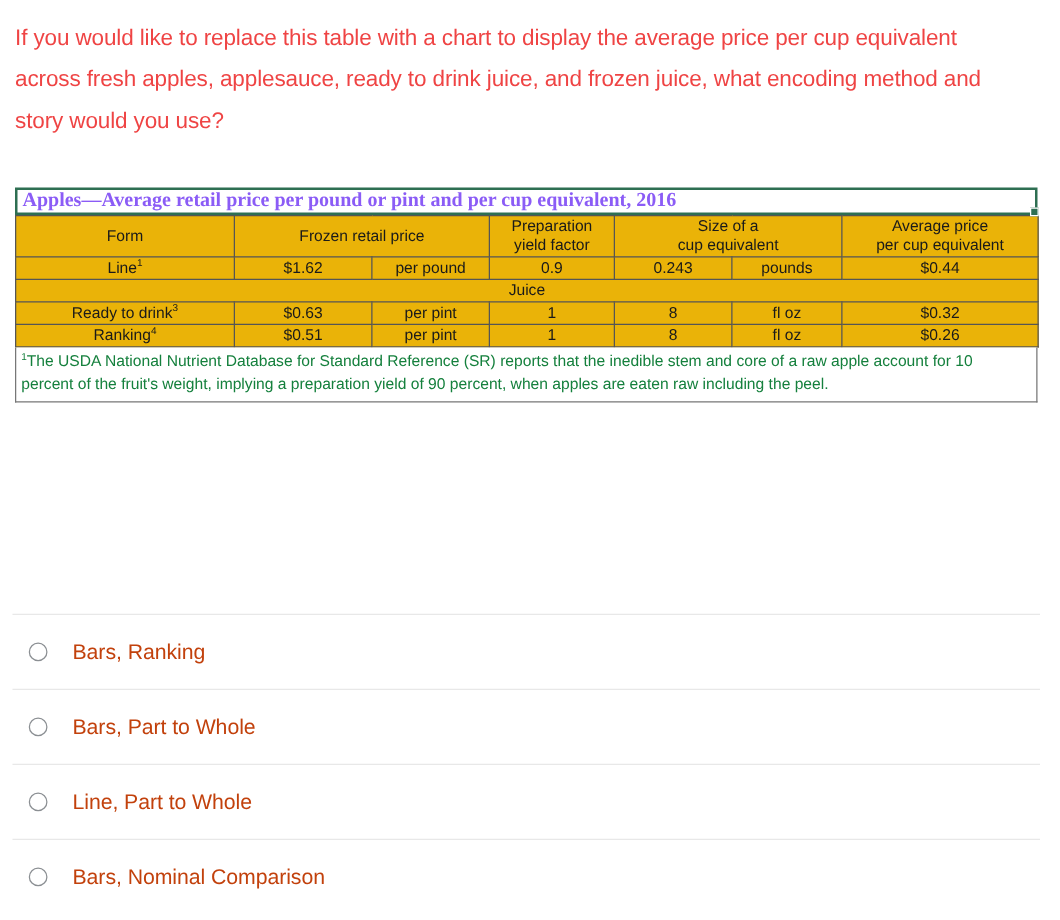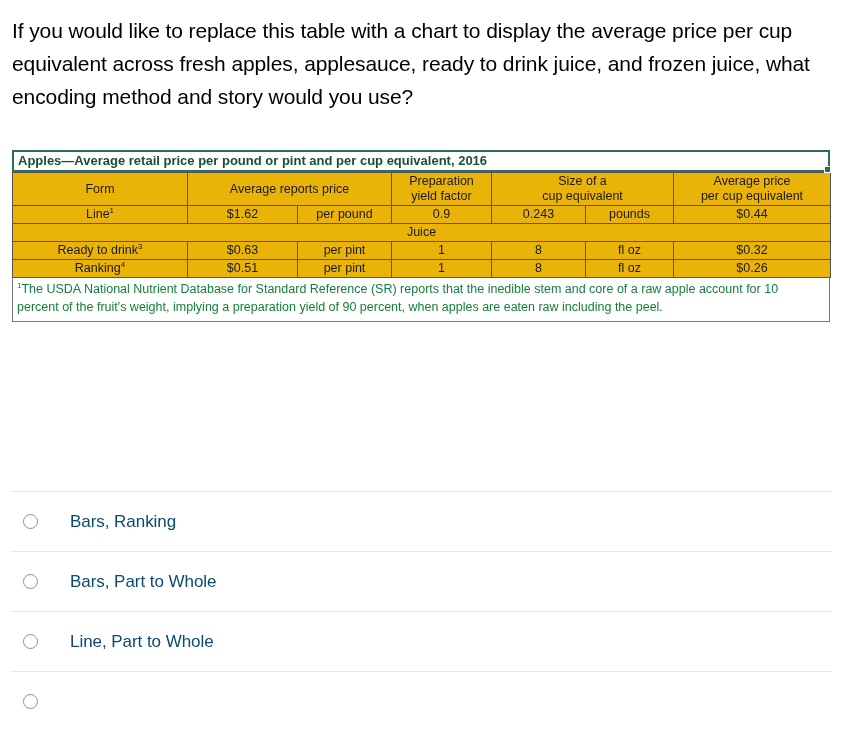--- a/index.html
+++ b/index.html
@@ -15,23 +15,23 @@
     overflow: hidden;
     position: relative;
   }
 
   
   #question-prompt {
     position: absolute;
     left: 12px;
     top: 14px;
     width: 806px;
-    font-size: 21px;
+    font-size: 18px;
     line-height: 33px;
-    color: #000000;
+    color: #ef4444;
     letter-spacing: -0.1px;
   }
 
   
   #table-figure {
     position: absolute;
     left: 12px;
     top: 150px;
     width: 818px;
     font-size: 12.5px;
@@ -42,25 +42,26 @@
   
   .tbl-title-wrap {
     position: relative;
     border: 2px solid #2e6f52;
     box-sizing: border-box;
     height: 22px;
     background: #ffffff;
   }
   .tbl-title {
     font-weight: bold;
-    font-size: 13px;
+    font-size: 16px;
     line-height: 18px;
     padding: 0 0 0 4px;
     white-space: nowrap;
-    color: #14532d;
+    color: #8b5cf6;
+    font-family: Liberation Serif, serif;
   }
   .fill-handle {
     position: absolute;
     right: -3px;
     bottom: -3px;
     width: 5px;
     height: 5px;
     background: #2e6f52;
     border: 1px solid #ffffff;
     box-sizing: content-box;
@@ -137,23 +138,23 @@
   .radio-circle {
     width: 15px;
     height: 15px;
     border: 1.5px solid #8b8f93;
     border-radius: 50%;
     background: #ffffff;
     flex: 0 0 auto;
     box-sizing: border-box;
   }
   .option-label {
-    margin-left: 32px;
+    margin-left: 20px;
     font-size: 17px;
-    color: #0c4a6e;
+    color: #c2410c;
     line-height: 20px;
     letter-spacing: -0.05px;
   }
 </style>
 </head>
 <body>
 
 <div id="question-prompt">If you would like to replace this table with a chart to display the average price per cup equivalent across fresh apples, applesauce, ready to drink juice, and frozen juice, what encoding method and story would you use?</div>
 
 <div id="table-figure">
@@ -169,21 +170,21 @@
       <col style="width:110px">
       <col style="width:94px">
       <col style="width:100px">
       <col style="width:94px">
       <col style="width:88px">
       <col style="width:157px">
     </colgroup>
     <tbody>
       <tr>
         <td class="hdr">Form</td>
-        <td class="hdr" colspan="2">Average reports price</td>
+        <td class="hdr" colspan="2">Frozen retail price</td>
         <td class="hdr">
           <span class="l1">Preparation</span>
           <span class="l2">yield factor</span>
         </td>
         <td class="hdr" colspan="2">
           <span class="l1">Size of a</span>
           <span class="l2">cup equivalent</span>
         </td>
         <td class="hdr">
           <span class="l1">Average price</span>
@@ -243,15 +244,16 @@
     <span class="option-label">Bars, Part to Whole</span>
   </div>
 
   <div class="option-row">
     <span class="radio-circle"></span>
     <span class="option-label">Line, Part to Whole</span>
   </div>
 
   <div class="option-row">
     <span class="radio-circle"></span>
+    <span class="option-label">Bars, Nominal Comparison</span>
   </div>
 
 </div>
 
 </body></html>

